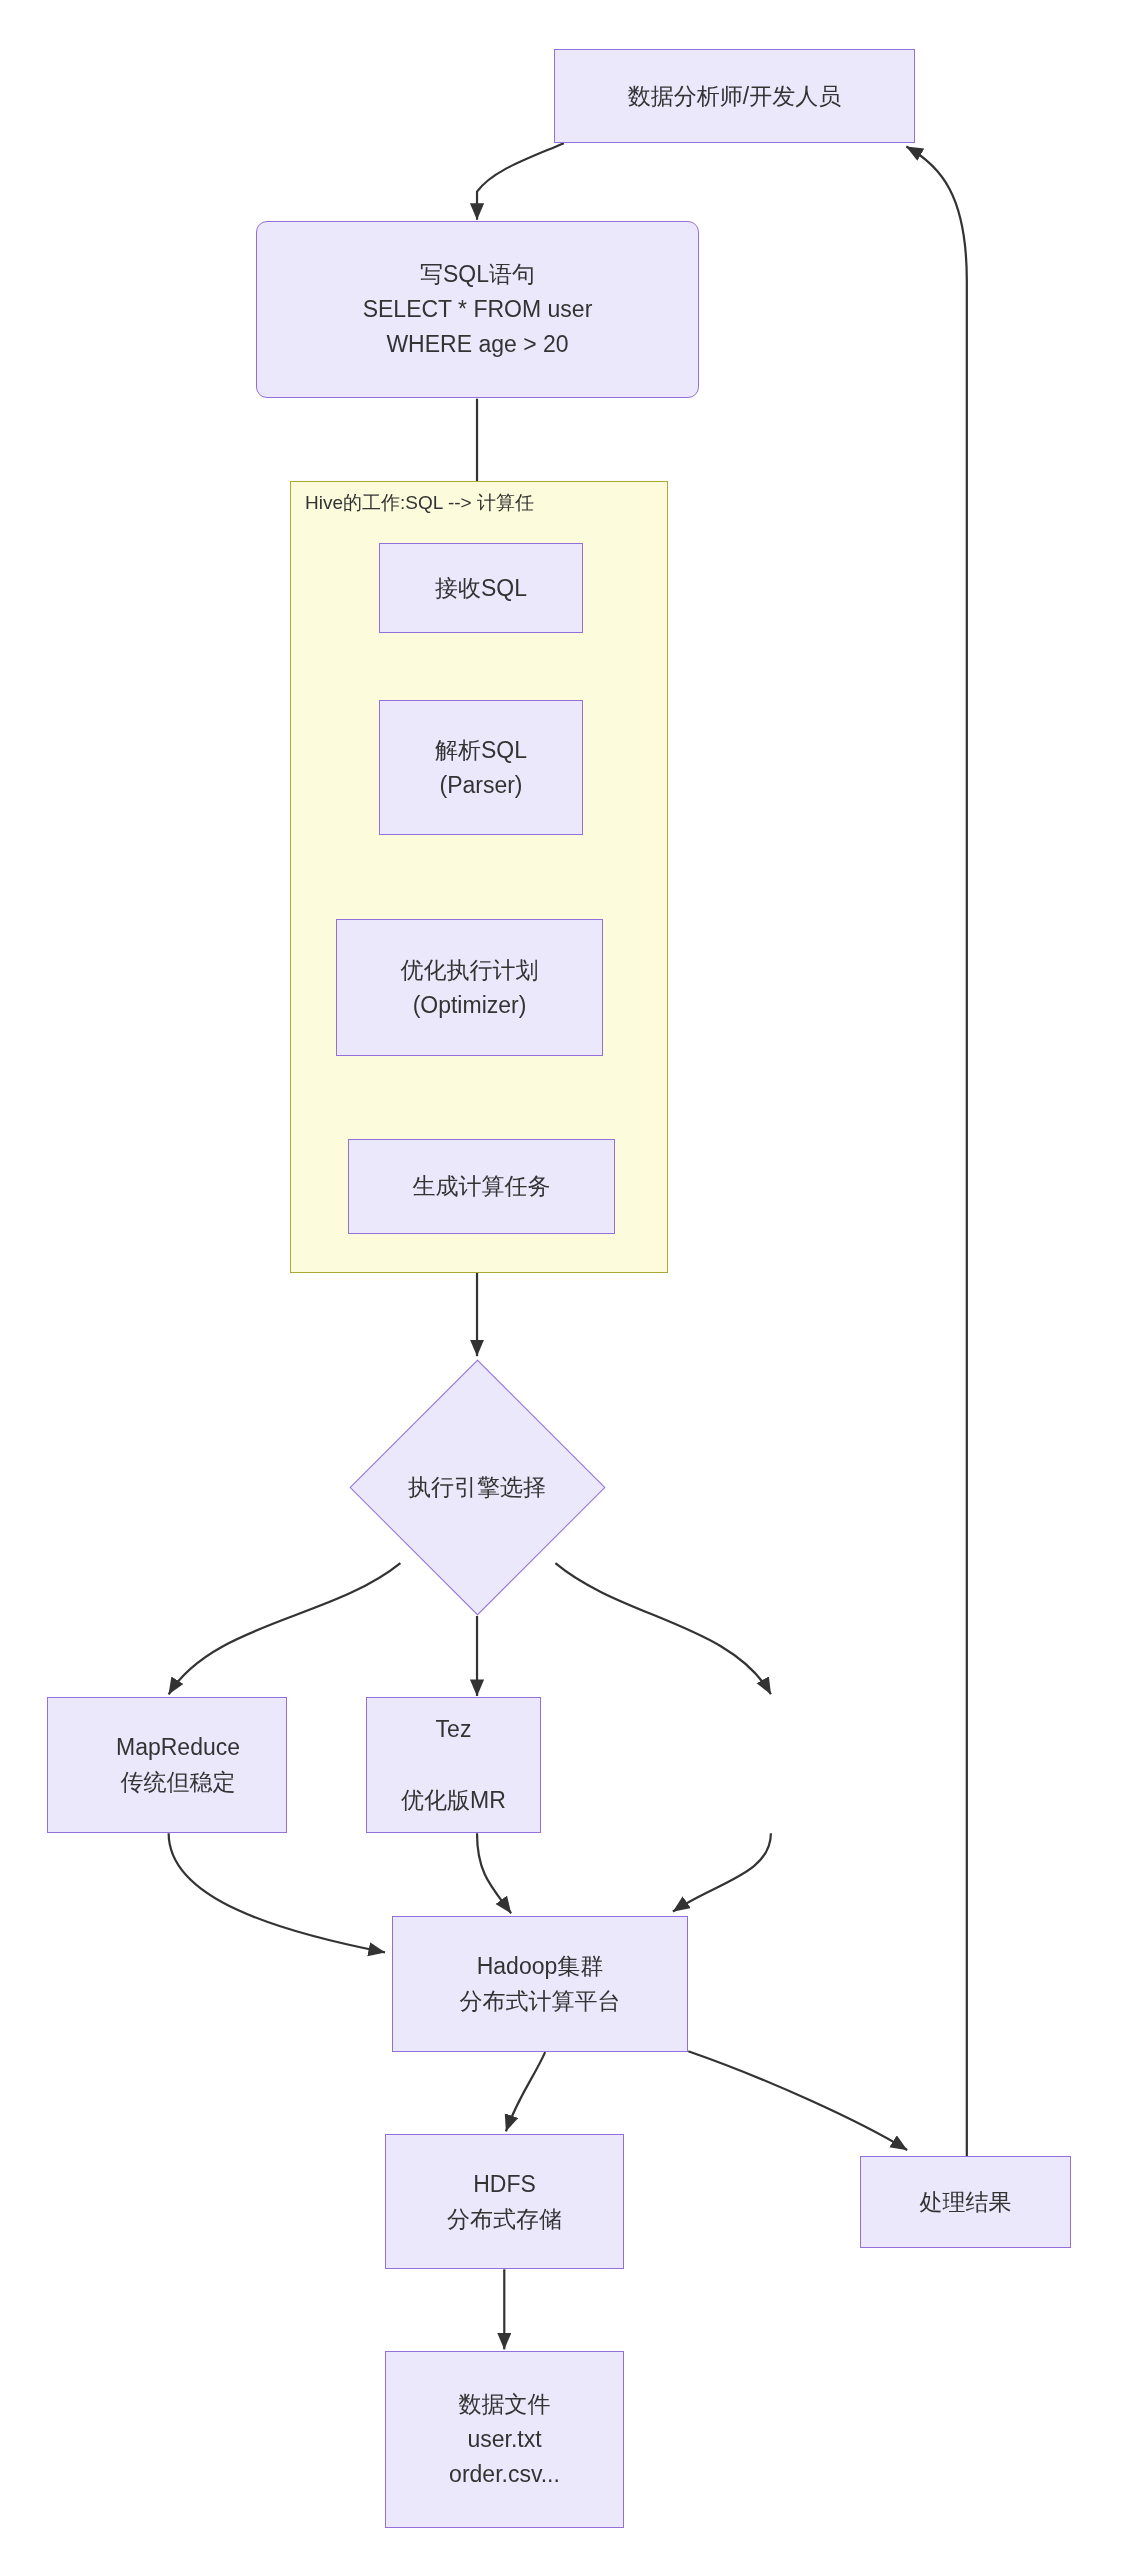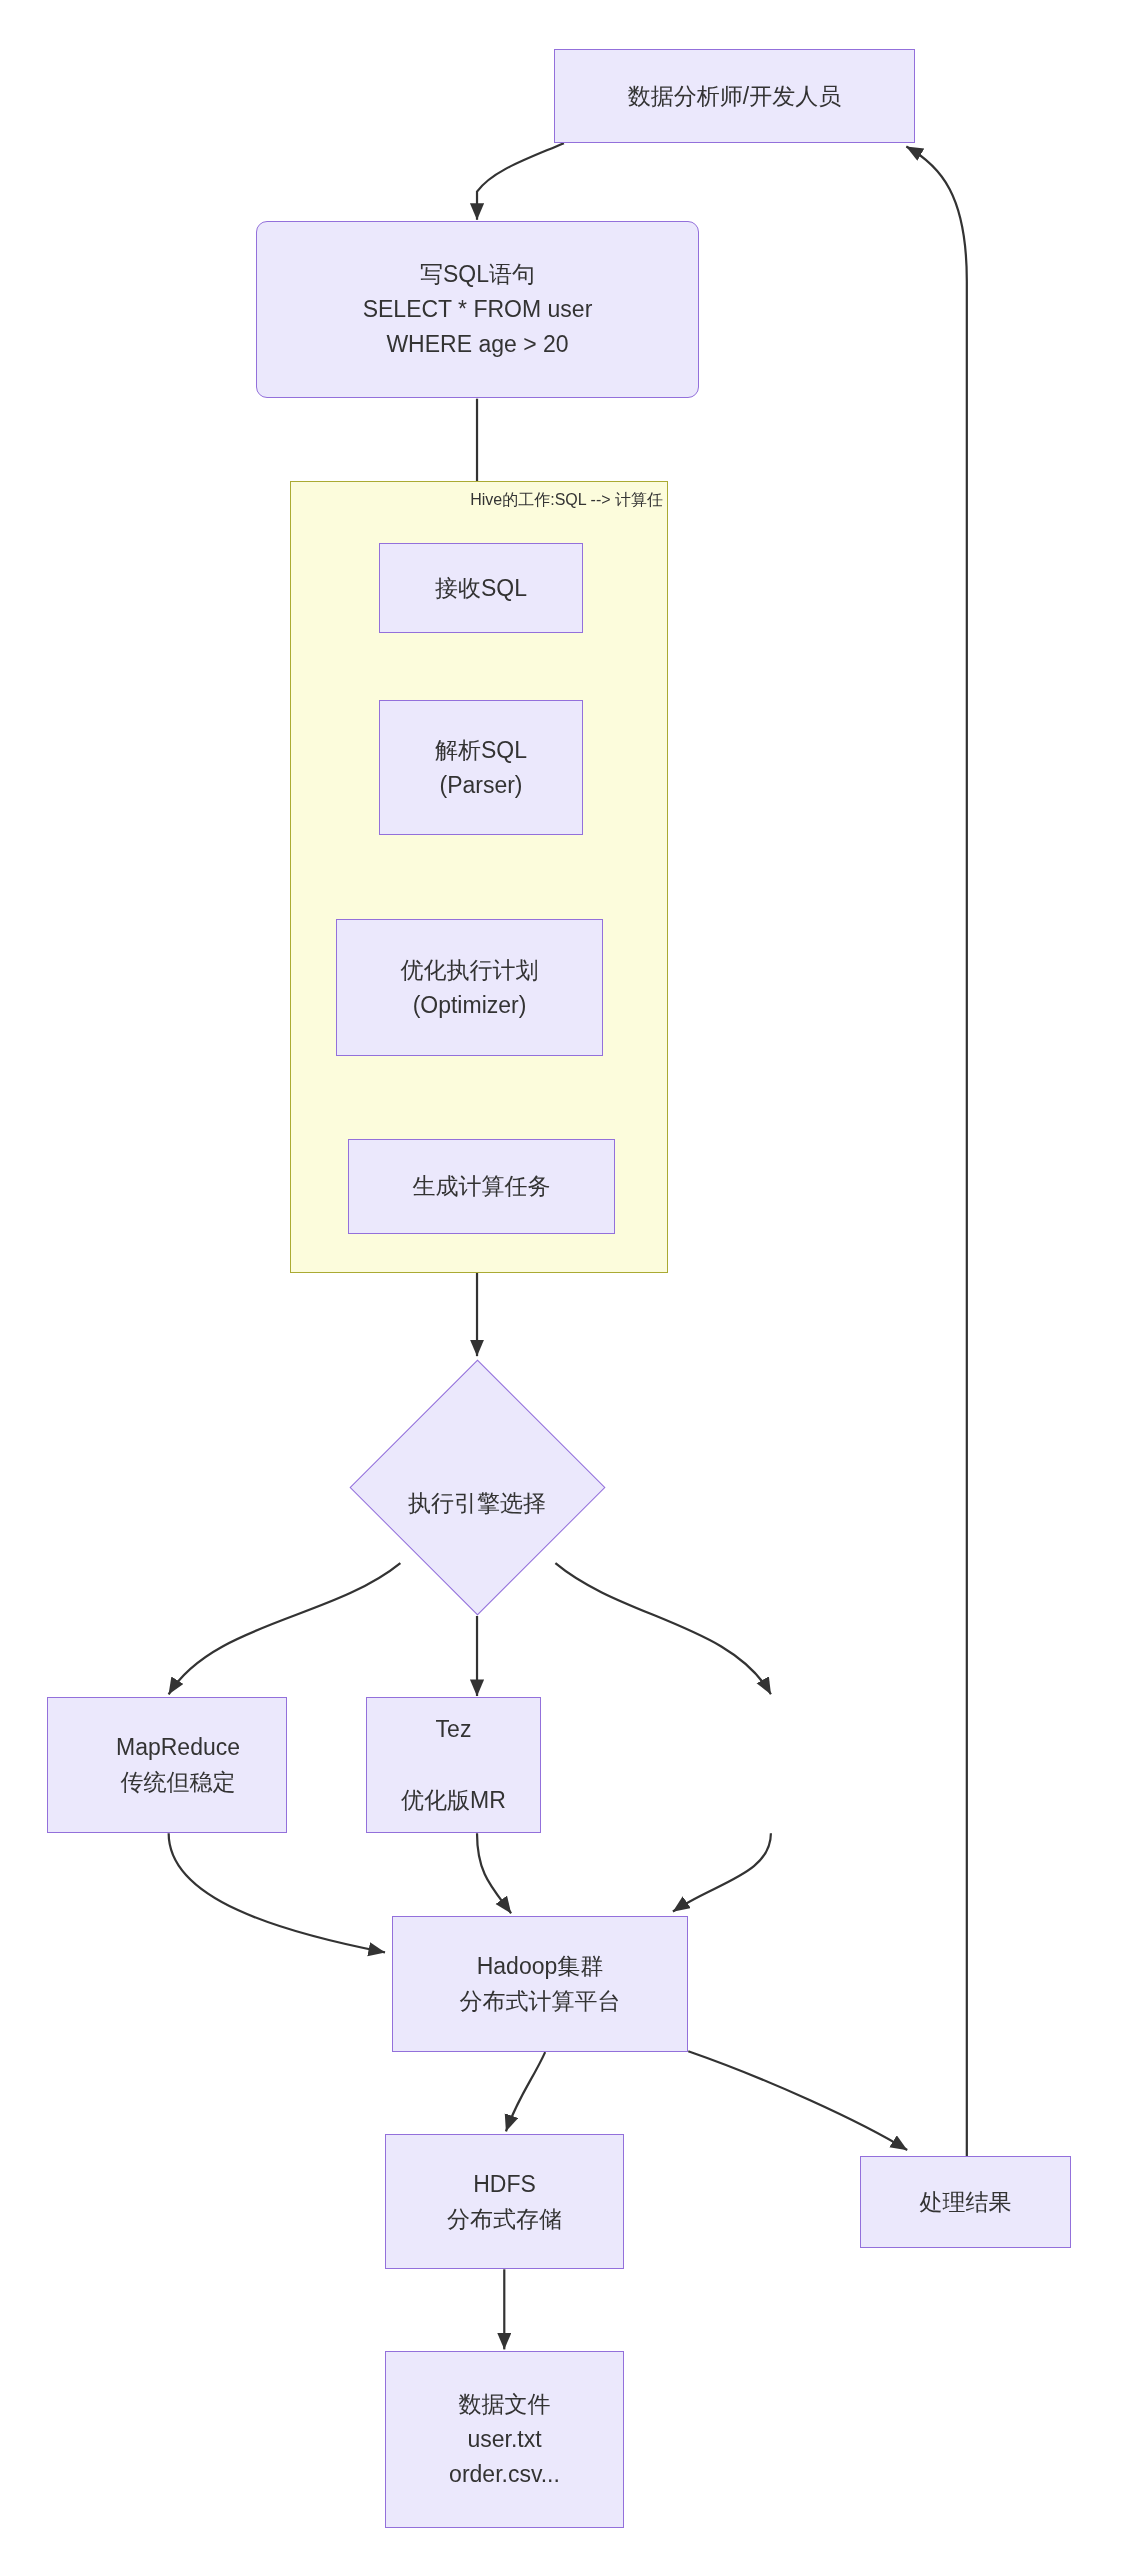--- a/index.html
+++ b/index.html
@@ -48,26 +48,25 @@
   }
   .cluster {
     position: absolute;
     box-sizing: border-box;
     background: #FCFCDC;
     border: 1.7px solid #AAAA33;
     z-index: 1;
   }
   .cluster-title {
     position: absolute;
-    font-size: 16px;
+    font-size: 19px;
     color: #333333;
     white-space: nowrap;
     overflow: hidden;
     z-index: 2;
-    text-align: right;
   }
   .diamond-wrap {
     position: absolute;
     z-index: 3;
   }
   .diamond-shape {
     position: absolute;
     left: 50%;
     top: 50%;
     width: 181px;
@@ -75,21 +74,21 @@
     margin-left: -90px;
     margin-top: -90px;
     background: #EBE8FC;
     border: 1.7px solid #9370DB;
     box-sizing: border-box;
     transform: rotate(45deg);
   }
   .diamond-label {
     position: absolute;
     left: 0;
-    top: 16px;
+    top: 0;
     width: 100%;
     height: 100%;
     display: flex;
     align-items: center;
     justify-content: center;
     font-size: 23px;
     color: #333333;
     white-space: nowrap;
   }
 </style>

